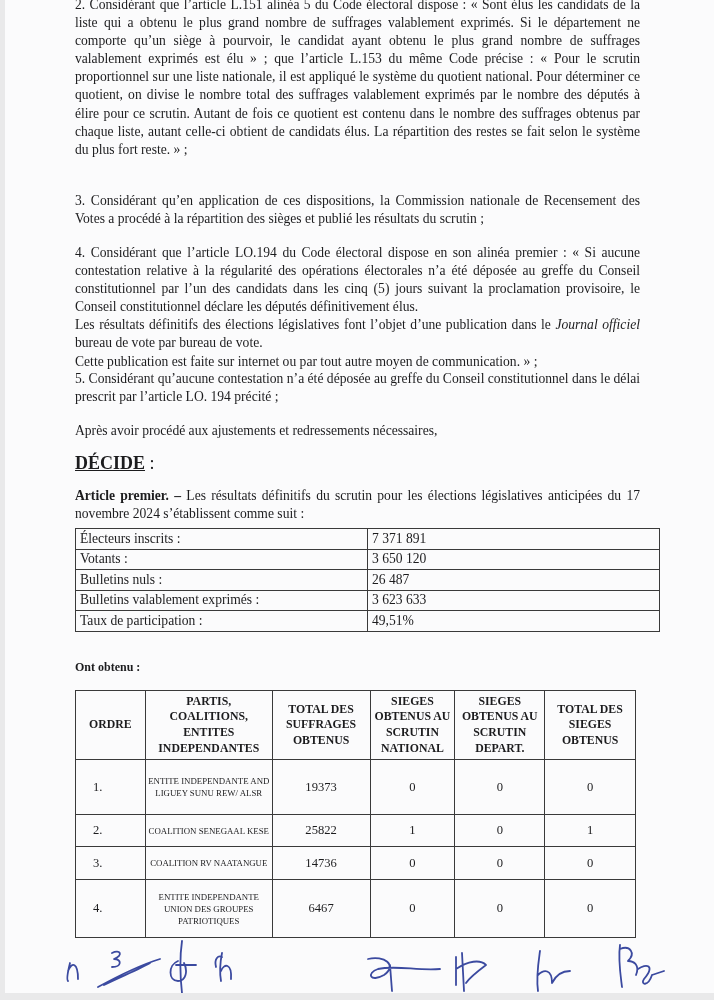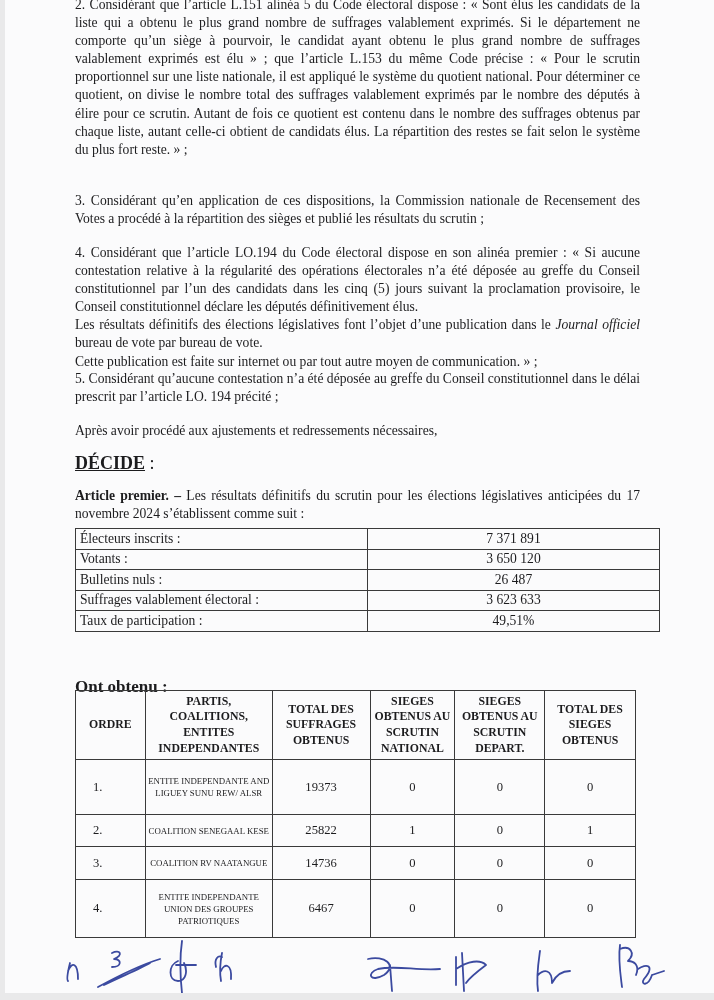--- a/index.html
+++ b/index.html
@@ -25,24 +25,24 @@
   .decide .colon { font-weight:normal; }
 
   table.summary {
     position:absolute; left:75px; top:528px; width:585px;
     border-collapse:collapse; font-size:13.6px;
   }
   table.summary td {
     border:1.3px solid #3a3a3a; padding:0 4px; height:19.5px; line-height:18px;
   }
   table.summary td.lbl { width:283px; text-align:left; }
-  table.summary td.val { text-align:center;margin-top:23px; }
+  table.summary td.val { text-align:left;margin-top:23px; }
 
   .ont {
-    position:absolute; left:75px; top:660px; font-size:17px; font-weight:bold;margin-top:17px;
+    position:absolute; left:75px; top:660px; font-size:12px; font-weight:bold;
   }
 
   table.results {
     position:absolute; left:75px; top:690px; width:561px;
     border-collapse:collapse; font-family:"Liberation Serif", serif;
   }
   table.results th, table.results td {
     border:1.5px solid #3a3a3a; text-align:center; vertical-align:middle; padding:0 2px;
   }
   table.results th { font-size:11.8px; font-weight:bold; line-height:15.6px; height:68px; }
@@ -83,21 +83,21 @@
       </tr>
     <tr>
         <td class="lbl">Votants :</td>
         <td class="val">3 650 120</td>
       </tr>
     <tr>
         <td class="lbl">Bulletins nuls :</td>
         <td class="val">26 487</td>
       </tr>
     <tr>
-        <td class="lbl">Suffrages valablement électoral :</td>
+        <td class="lbl">Bulletins valablement exprimés :</td>
         <td class="val">3 623 633</td>
       </tr>
     <tr>
         <td class="lbl">Taux de participation :</td>
         <td class="val">49,51%</td>
       </tr>
   </tbody>
 </table>
 
 <div class="ont">Ont obtenu :</div>

